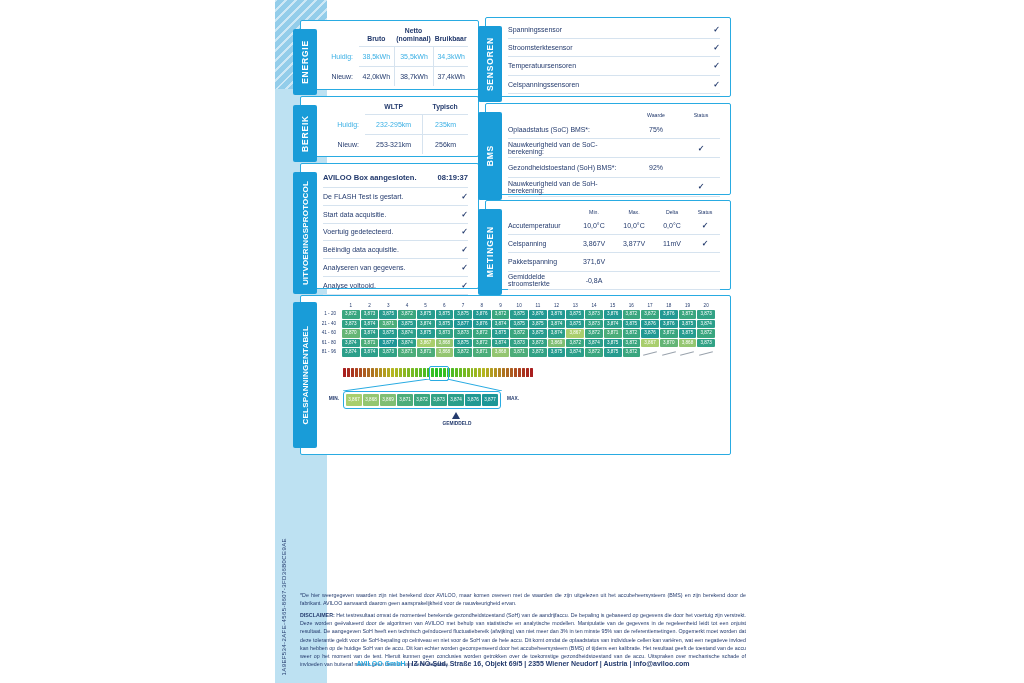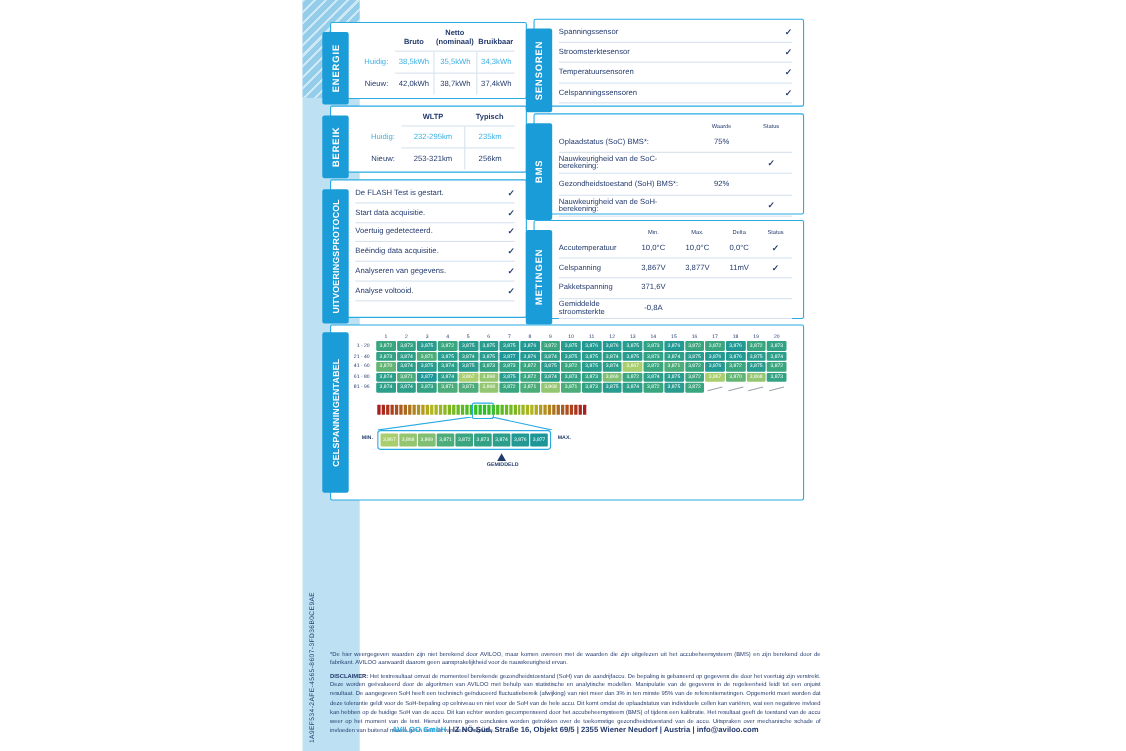--- a/index.html
+++ b/index.html
@@ -177,20 +177,24 @@
         <span class="v">256km</span>
       </div>
     </div>
 </section>
 
 <section class="box box-protocol">
   <div class="tab small">
     <span>UITVOERINGSPROTOCOL</span>
   </div>
   <div class="pad">
+    <div class="proto-head">
+      <span>AVILOO Box aangesloten.</span>
+      <span>08:19:37</span>
+    </div>
     <div>
         <div class="prow">
           <span class="ptxt">De FLASH Test is gestart.</span>
           <span class="check">✓</span>
         </div>
         <div class="prow">
           <span class="ptxt">Start data acquisitie.</span>
           <span class="check">✓</span>
         </div>
         <div class="prow">

